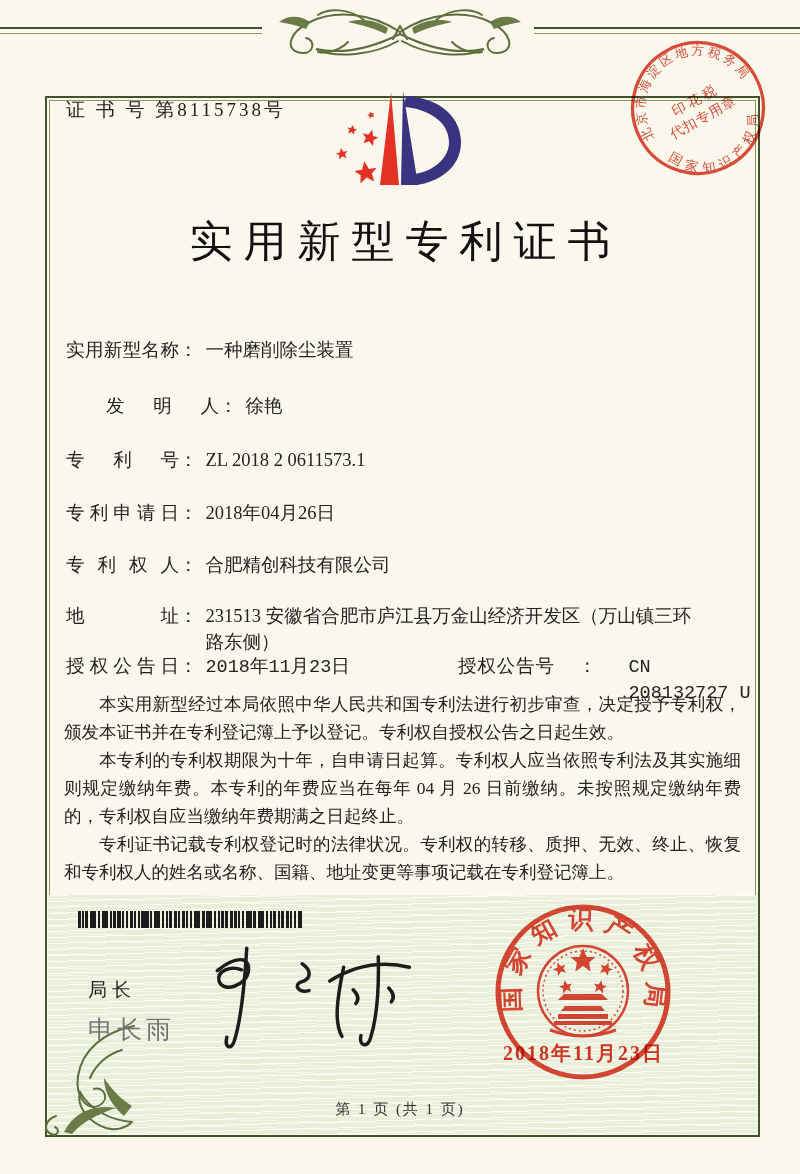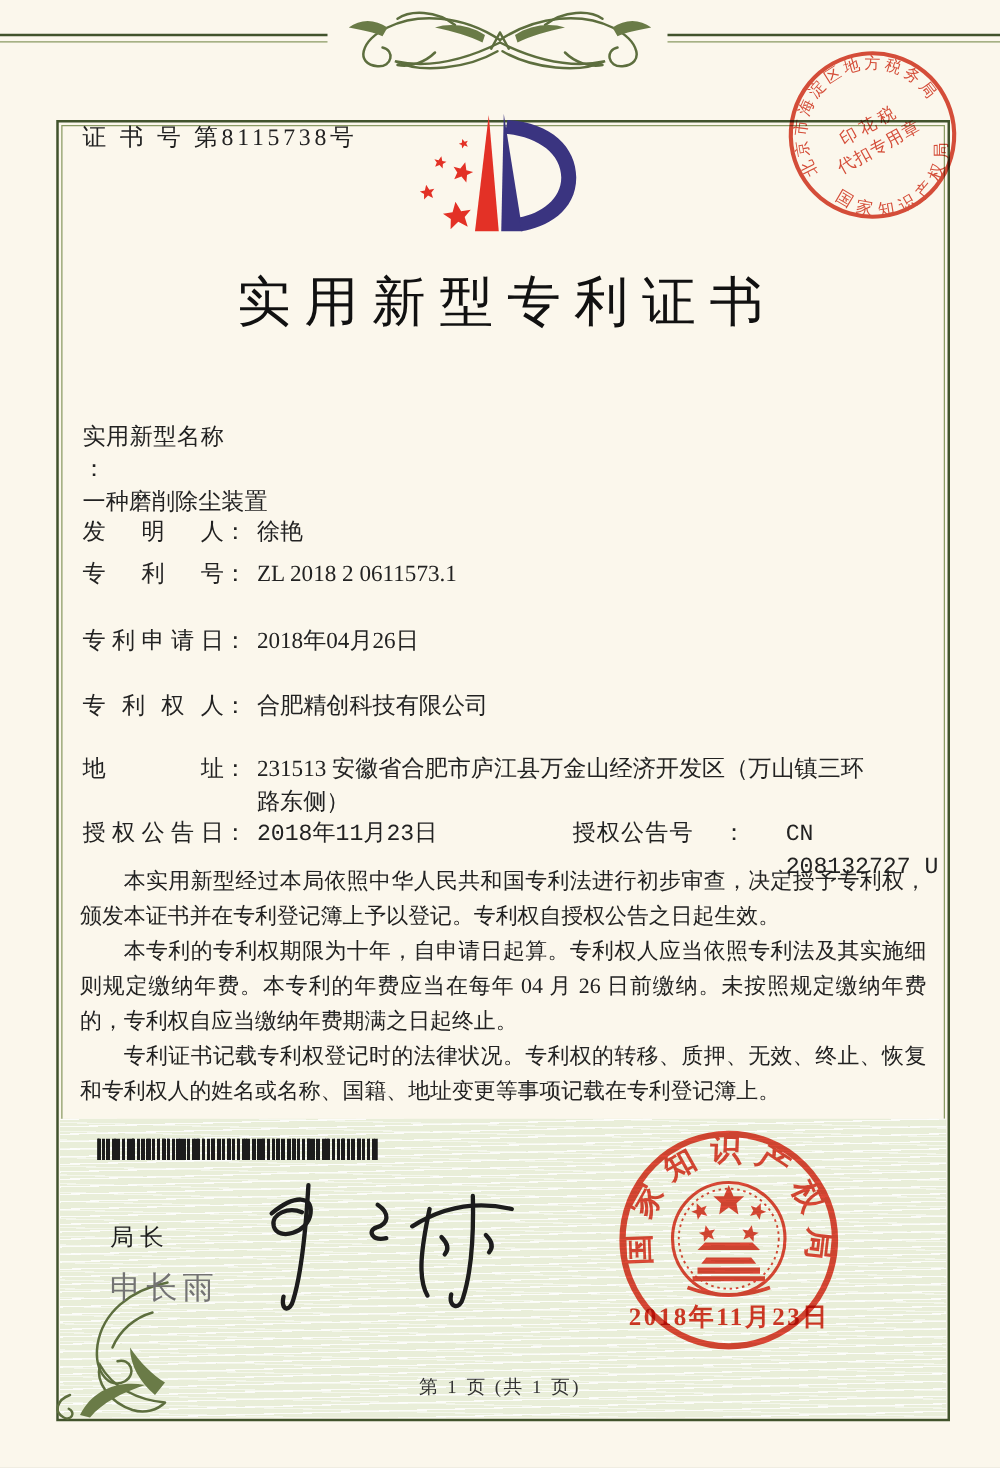--- a/index.html
+++ b/index.html
@@ -40,21 +40,21 @@
   }
   .title {
     position:absolute; left:0; top:213px; width:800px; text-align:center;
     font-size:43px; font-weight:400; letter-spacing:11px; text-indent:11px; color:#111;
   }
   
   .row { position:absolute; left:66px; display:flex; font-size:18.5px; line-height:26px; white-space:nowrap; }
   .row .lbl { width:113px; flex:none; text-align:justify; text-align-last:justify; }
   .row .colon { flex:none; margin-right:8px; }
   .row .val  { white-space:normal; }
-  .r1 { top:337px;flex-direction:column; } .r2 { top:413px; } .r3 { top:447px; }
+  .r1 { top:337px; } .r2 { top:393px;margin-left:40px; } .r3 { top:447px; }
   .r4 { top:500px; } .r5 { top:552px; } .r6 { top:603px; }
   .r7 { top:655px; width:690px;font-family:Liberation Mono, monospace; }
   .r6 .val { width:498px; }
   .grant-group { position:absolute; left:392px; top:0; display:flex;gap:24px; }
   .grant-group .lbl { width:96px; }
   
   .body-text {
     position:absolute; left:64px; top:690px; width:677px;
     font-size:17.5px; line-height:28px; text-align:justify;
   }

